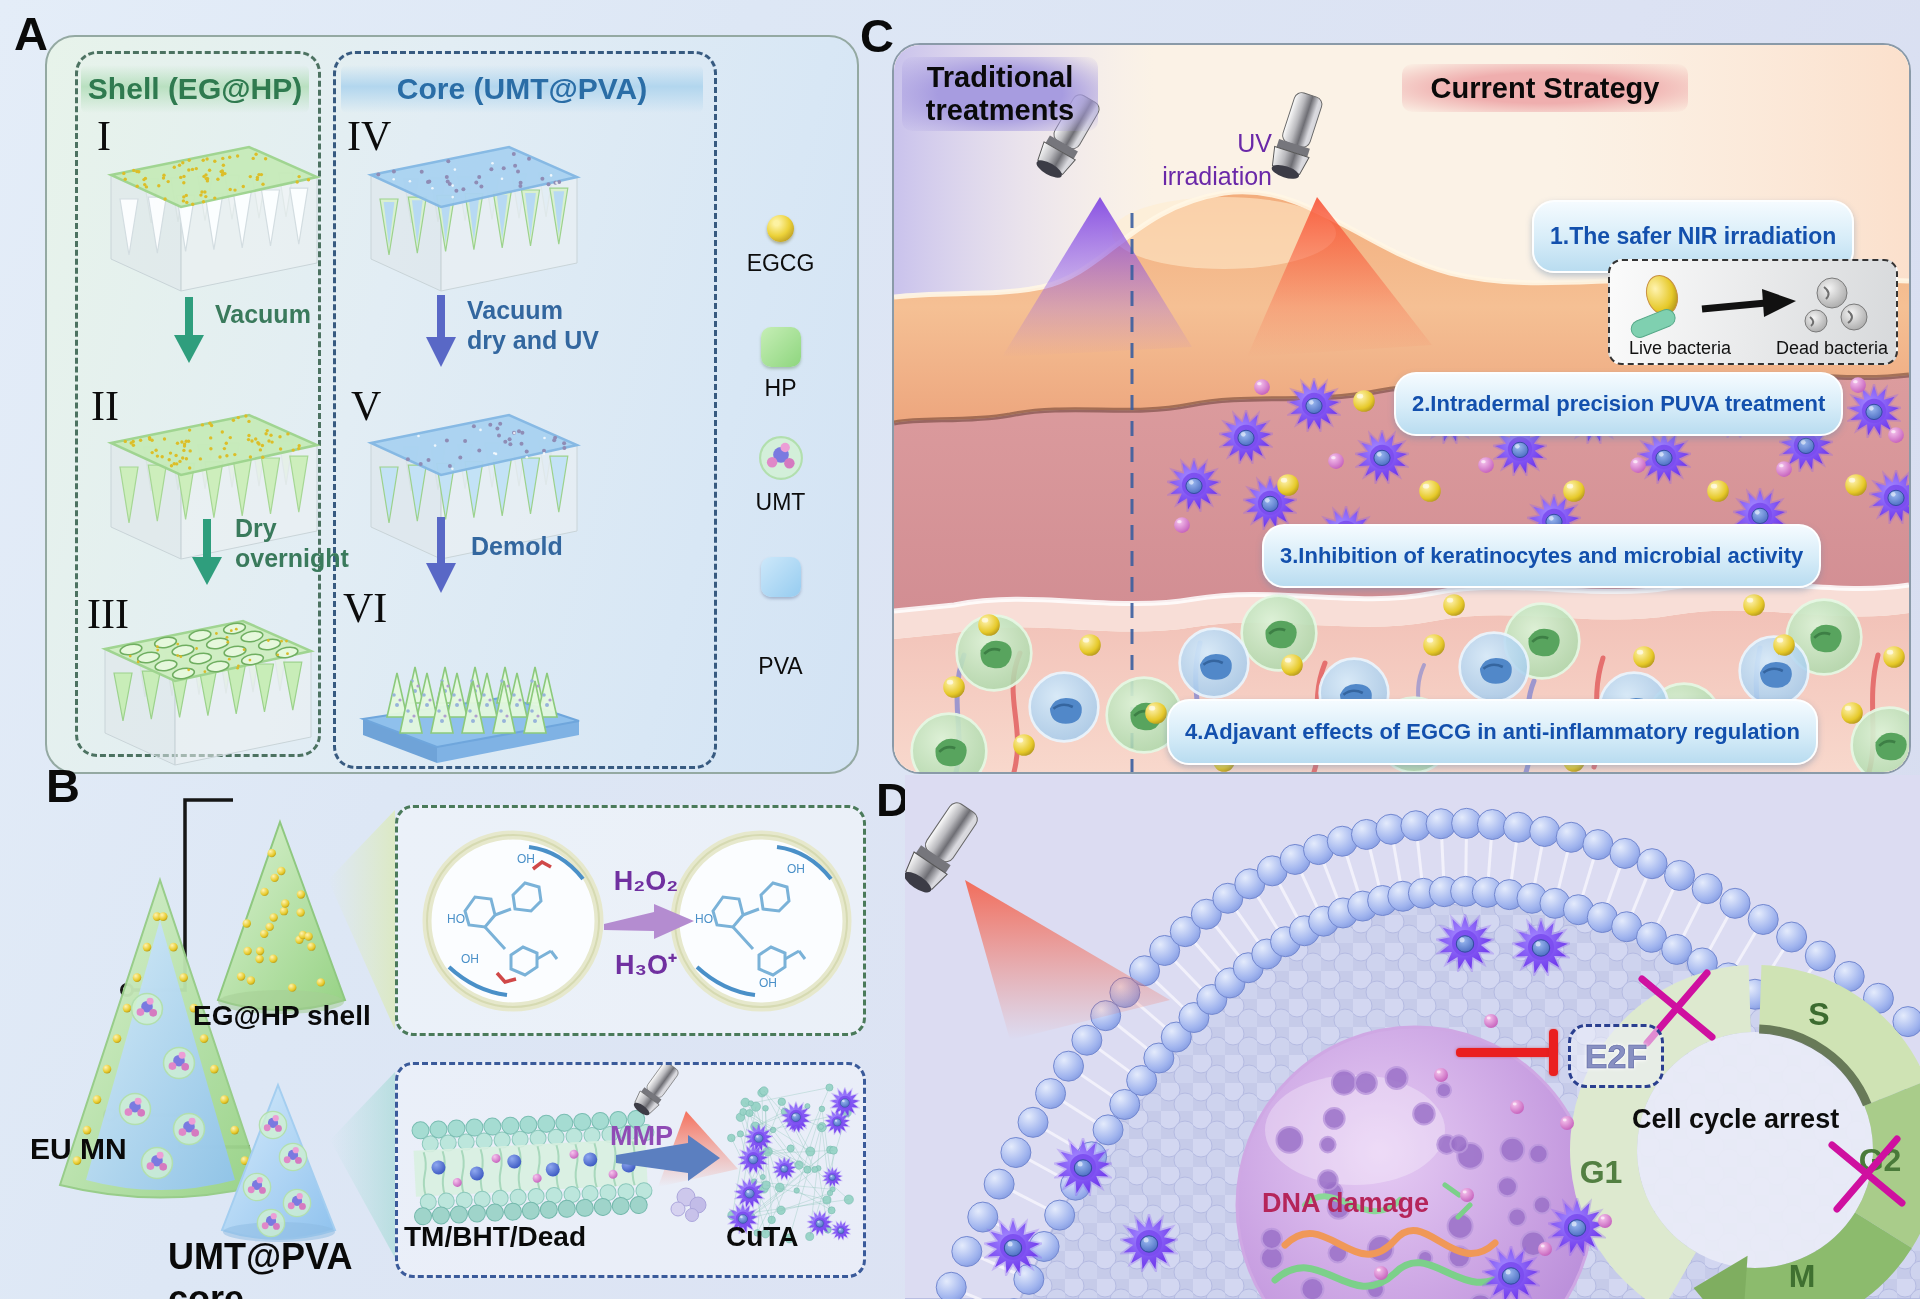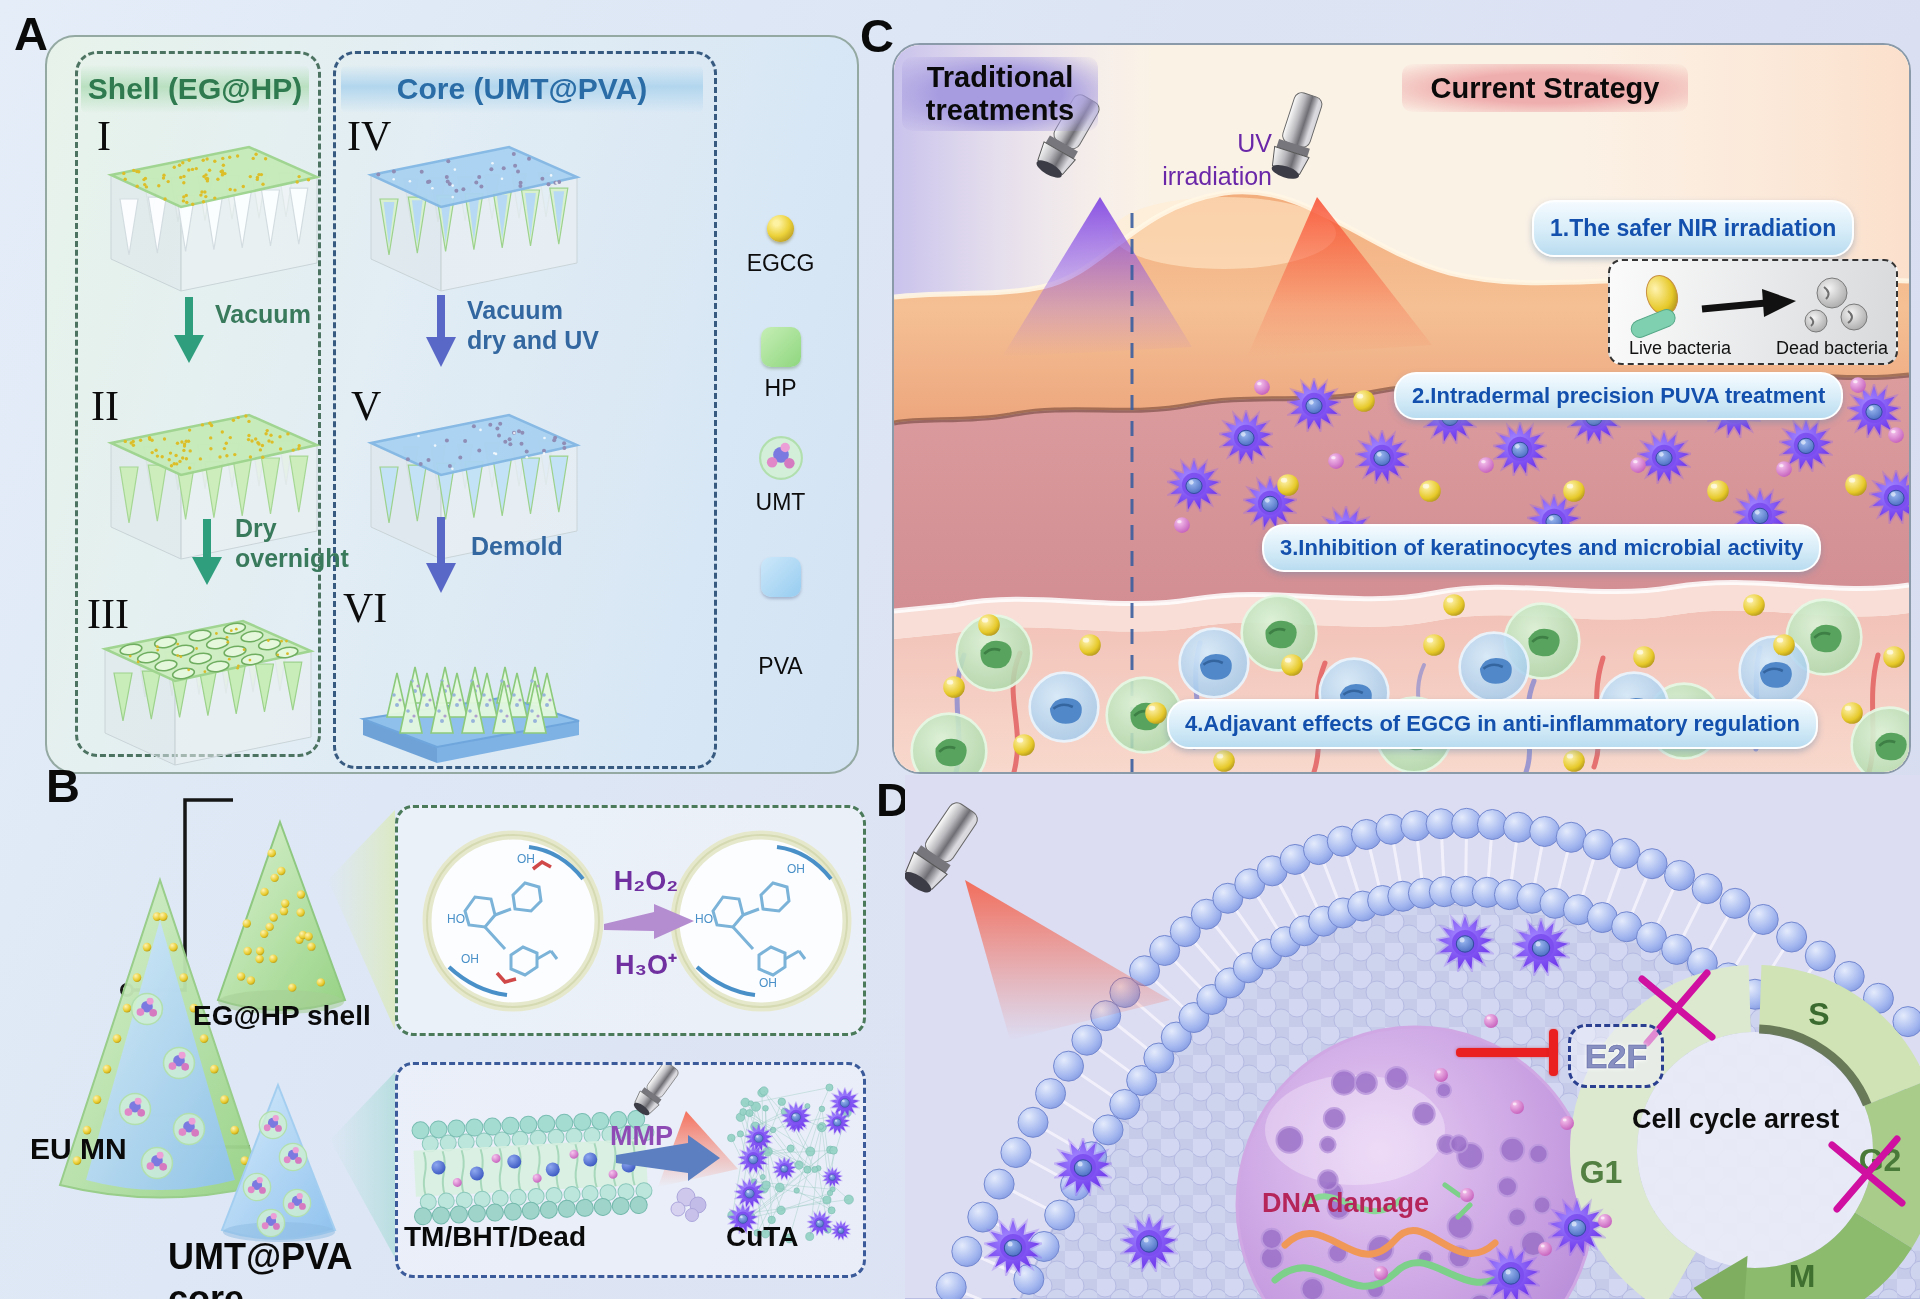--- a/index.html
+++ b/index.html
@@ -39,21 +39,21 @@
     border:2px solid #8a9aa8;background:#fbf2e6;}
   #panelC svg{position:absolute;left:0;top:0;}
   .band{position:absolute;display:flex;align-items:center;justify-content:center;text-align:center;
     font-weight:bold;color:#0a0a0a;border-radius:10px;}
   #bandTrad{left:8px;top:12px;width:196px;height:74px;font-size:29px;line-height:33px;
     background:radial-gradient(ellipse at center,#a79ce0 45%,rgba(167,156,224,0) 100%);}
   #bandCurr{left:508px;top:19px;width:286px;height:48px;font-size:29px;
     background:radial-gradient(ellipse at center,#efaeae 45%,rgba(239,174,174,0) 100%);}
   #uvLabel{left:248px;top:82px;width:130px;text-align:right;font-size:25px;font-weight:500;color:#6a28a8;line-height:33px;}
   .pill{position:absolute;display:flex;align-items:center;white-space:nowrap;
-    font-weight:bold;color:#1350ad;border-radius:22px;padding:4px 16px;
+    font-weight:bold;color:#1350ad;border-radius:22px;padding:12px 16px;
     background:linear-gradient(180deg,#f5fbff 0%,#d6ecf8 55%,#b9dcf0 100%);
     border:2px solid rgba(255,255,255,.95);box-shadow:0 3px 6px rgba(110,140,170,.45);}
   #pill1{left:638px;top:155px;height:45px;font-size:23px;}
   #pill2{left:500px;top:327px;height:36px;font-size:22px;}
   #pill3{left:368px;top:479px;height:36px;font-size:22px;}
   #pill4{left:273px;top:654px;height:38px;font-size:22px;}
   #inset{position:absolute;left:714px;top:214px;width:286px;height:102px;border:2px dashed #333;
     border-radius:14px;background:linear-gradient(100deg,#fbfbfb,#d7d9db);}
   .inset-caption{position:absolute;bottom:4px;font-size:18px;color:#111;}
   

